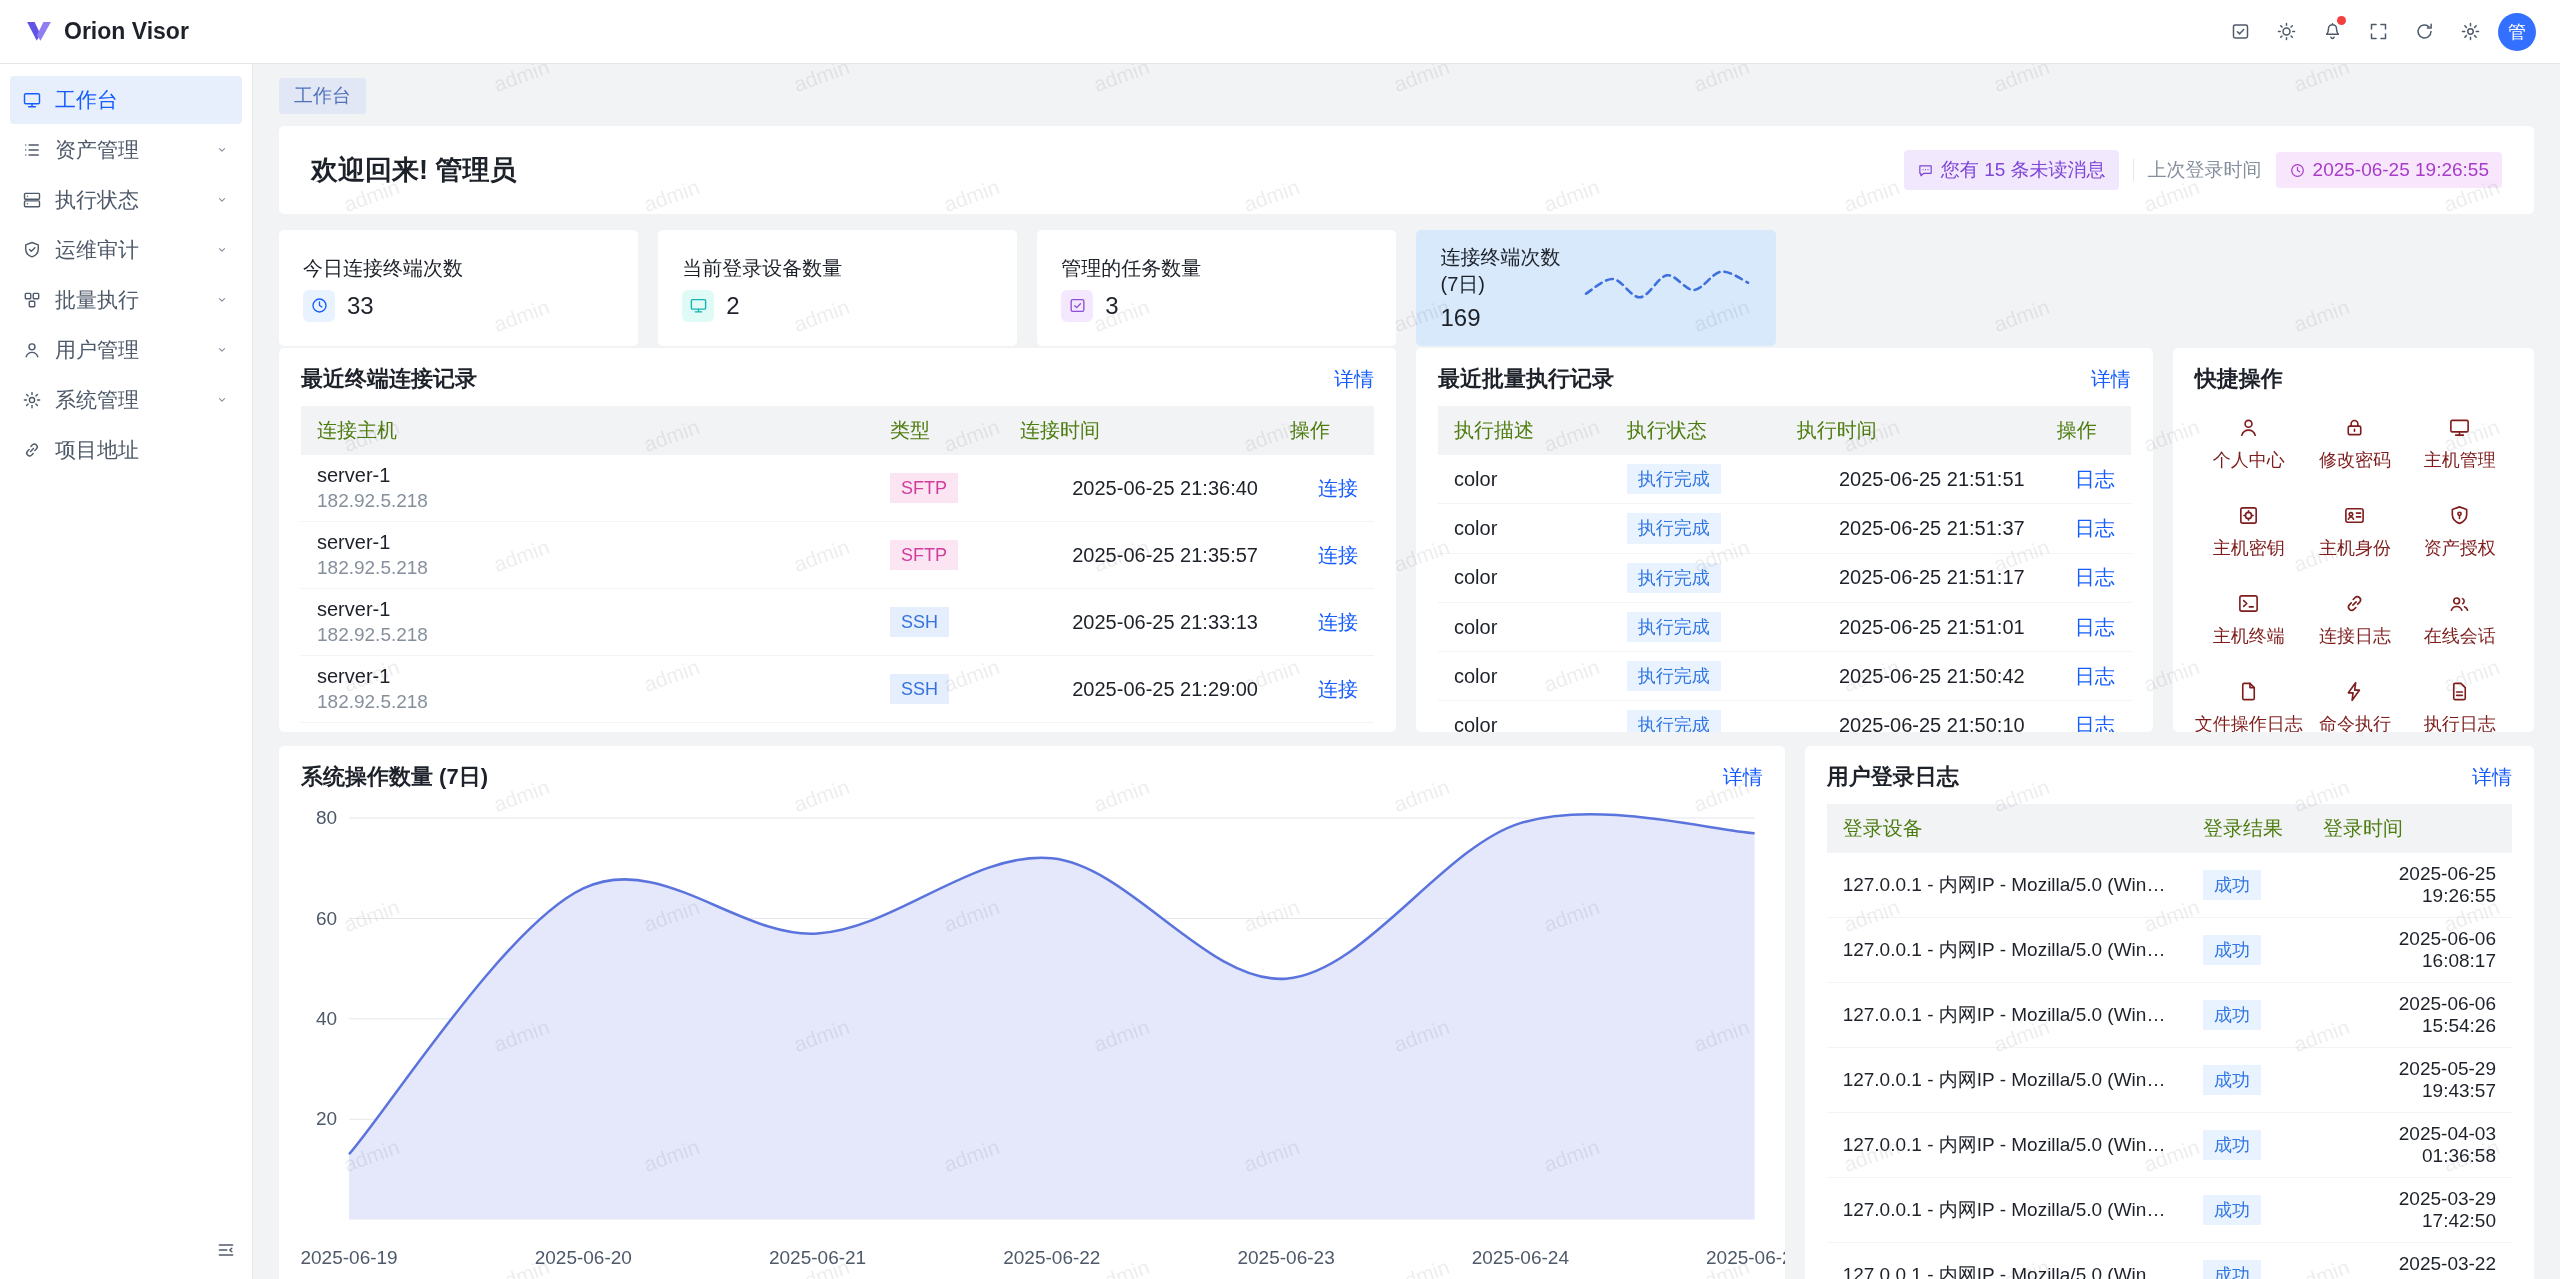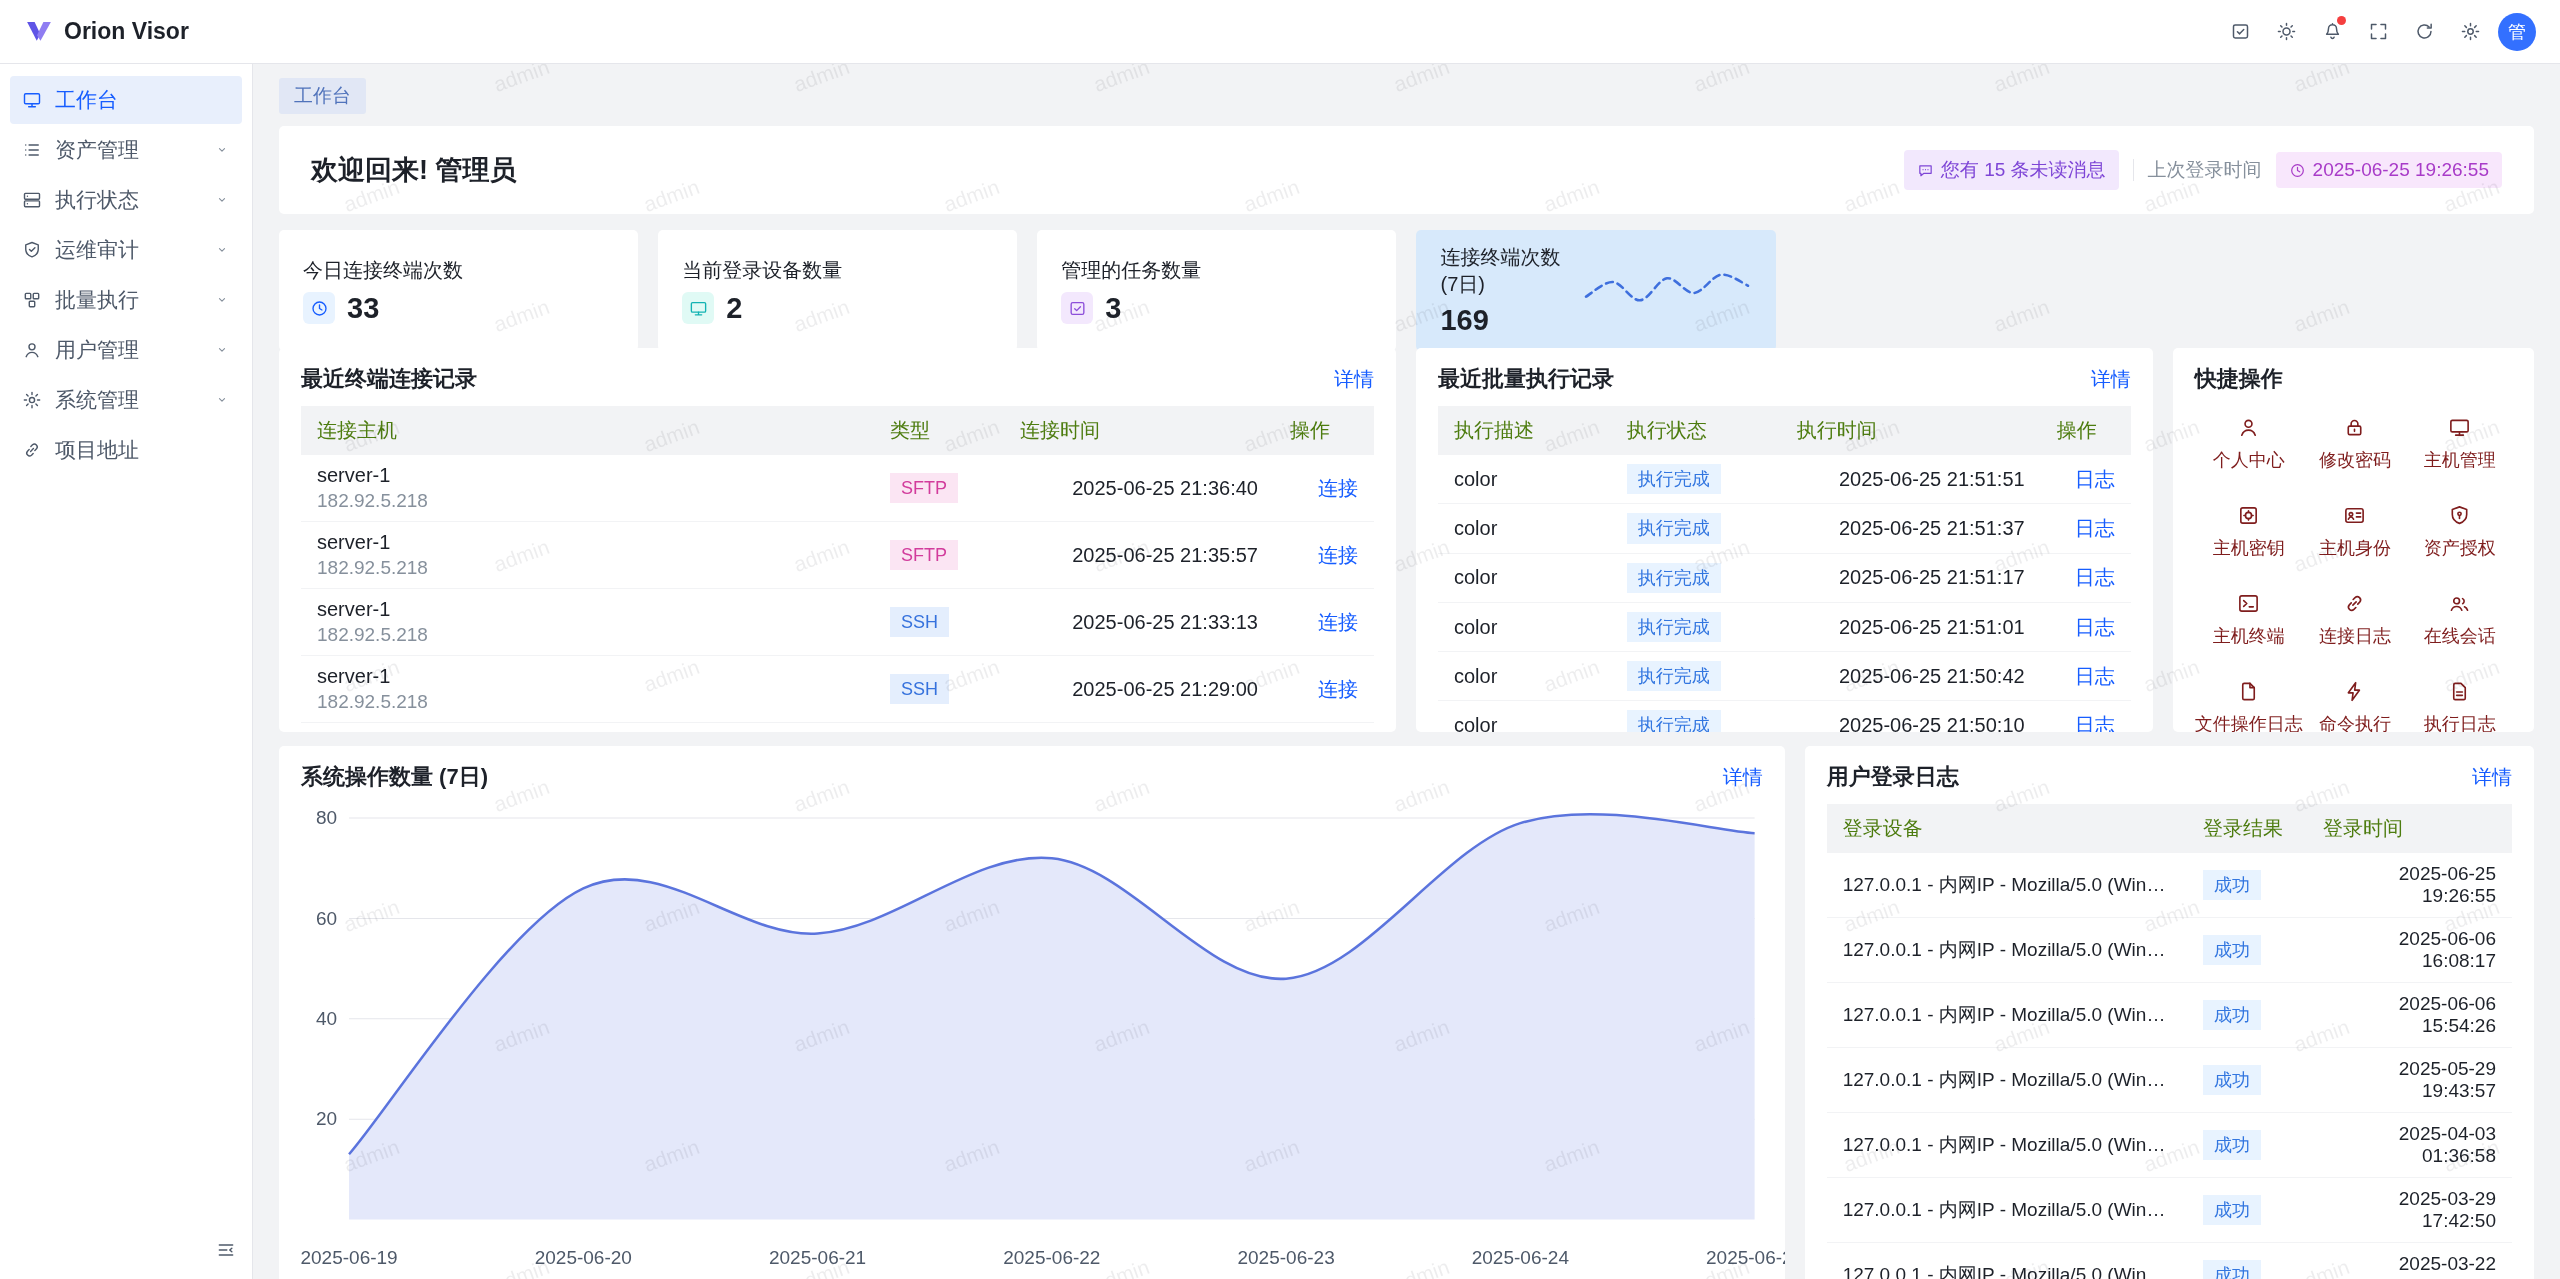--- a/index.html
+++ b/index.html
@@ -50,21 +50,21 @@
 .stats-row{display:grid;grid-template-columns:repeat(6,1fr);gap:20px;margin-bottom:20px;height:98px}
 .stat-card{padding:14px 24px;display:flex;flex-direction:column;justify-content:center}
 .stat-label{font-size:20px;color:#1d2129}
 .stat-value-row{display:flex;align-items:center;gap:12px;margin-top:8px}
 .stat-ic{width:32px;height:32px;border-radius:6px;display:flex;align-items:center;justify-content:center}
 .stat-ic .ic{width:19px;height:19px}
 .tint-blue .stat-ic{background:#e8f3ff;color:#165dff}
 .tint-gray .stat-ic{background:#f2f3f5;color:#4e5969}
 .tint-teal .stat-ic{background:#e0faf5;color:#12b3b3}
 .tint-purple .stat-ic{background:#f3e8fd;color:#8d4eda}
-.stat-value{font-size:29px;font-weight:700}
+.stat-value{font-size:24px;font-weight:400}
 .stat-card.hl{flex-direction:row;align-items:center;justify-content:space-between;gap:10px}
 .hl-blue{background:#d7e9fb}
 .hl-green{background:#d9f6e3}
 .hl .stat-left{display:flex;flex-direction:column}
 .hl .stat-value{margin-top:6px}
 .spark{width:170px;height:64px;flex:none;overflow:visible}
 
 .mid-row{display:grid;grid-template-columns:1119fr 738fr 362fr;gap:20px;height:384px;margin-bottom:14px}
 .bottom-row{display:grid;grid-template-columns:1509fr 731fr;gap:20px;height:548px}
 .panel{padding:16px 22px;overflow:hidden;display:flex;flex-direction:column}

